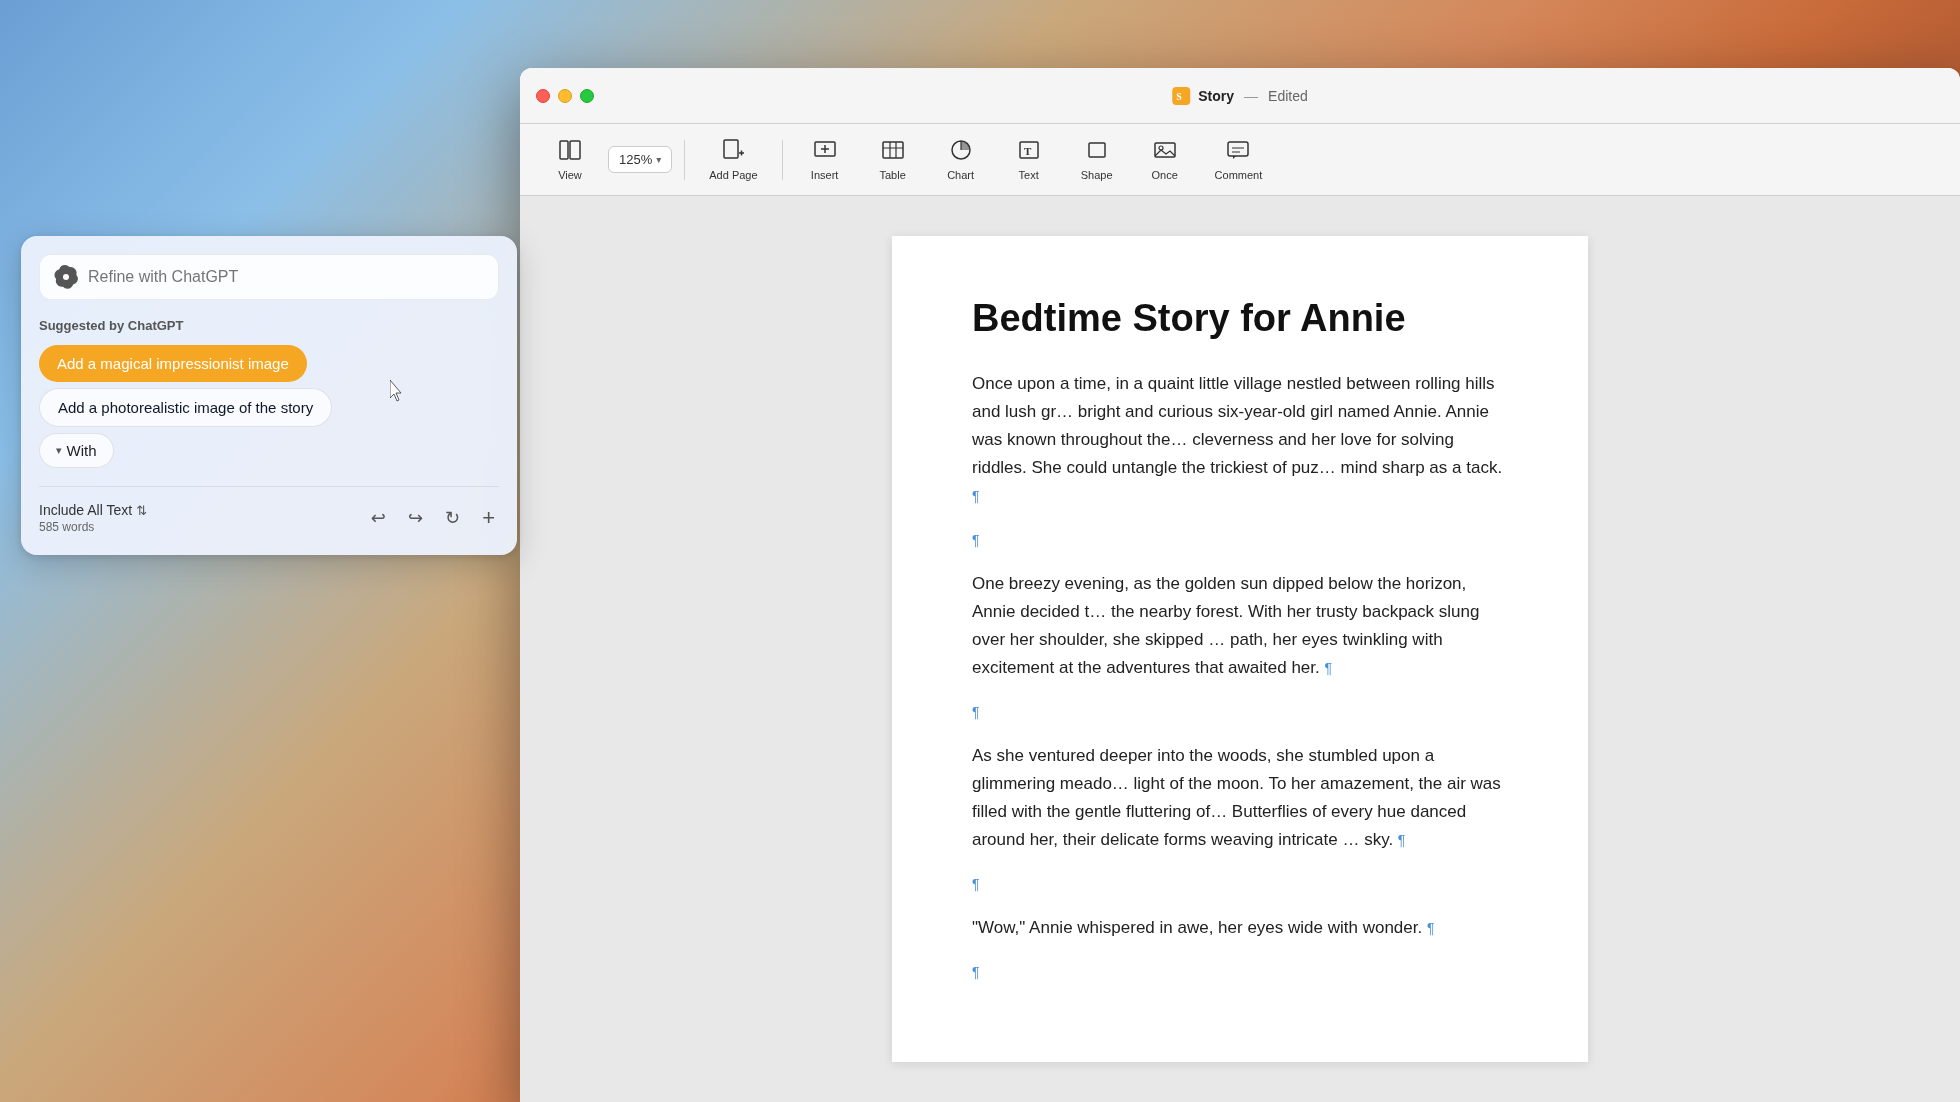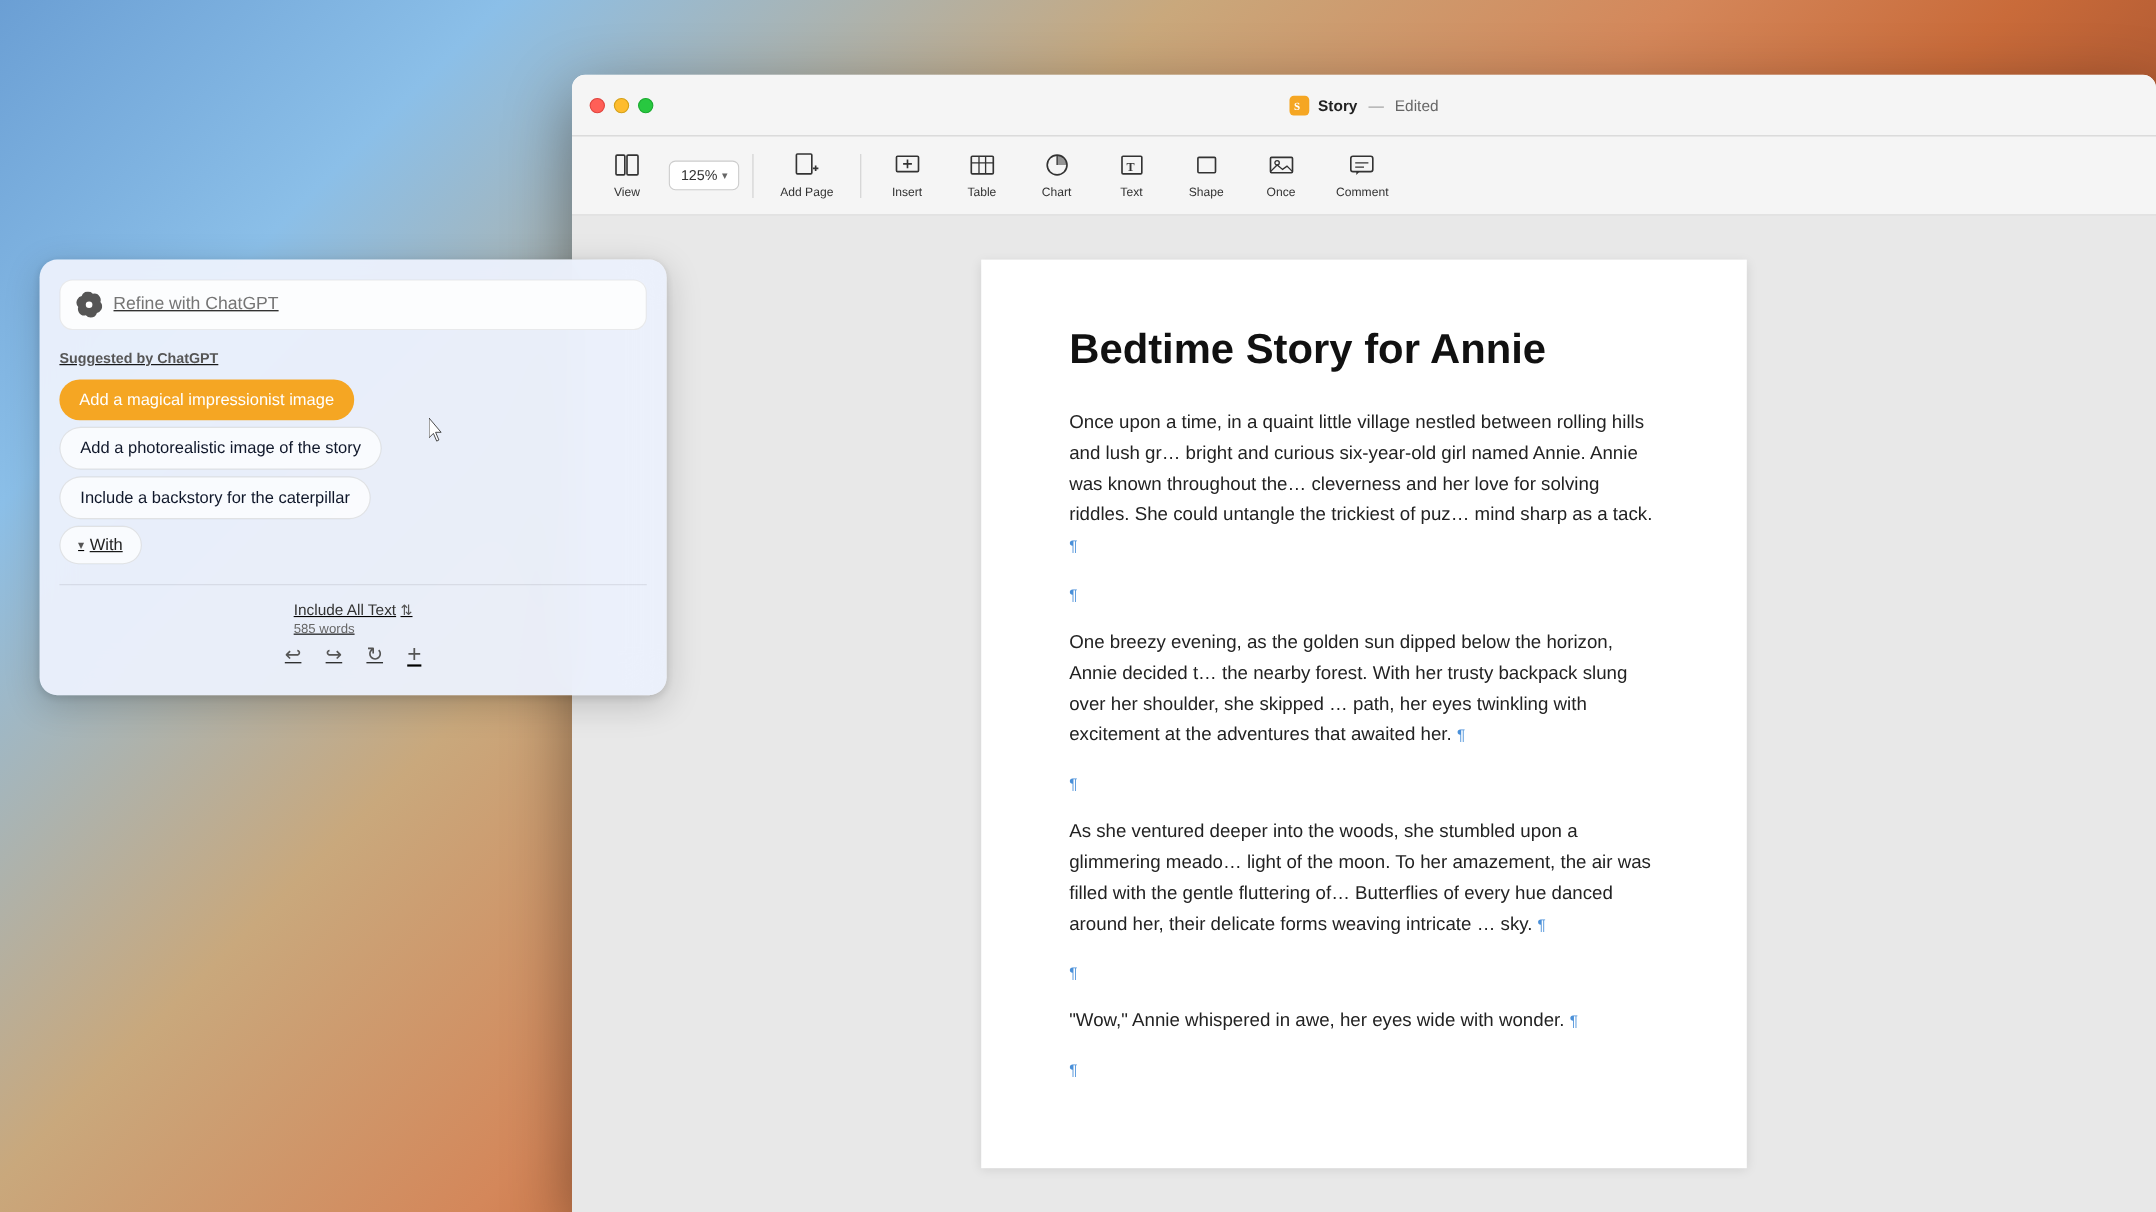--- a/index.html
+++ b/index.html
@@ -209,28 +209,27 @@
 
     .paragraph-mark {
       color: #4a90d9;
       font-size: 14px;
     }
 
     
     .chatgpt-panel {
       position: absolute;
       top: 236px;
-      left: 36px;
-      width: 570px;
+      left: 21px;
+      width: 496px;
       background: rgba(235, 240, 252, 0.96);
       border-radius: 16px;
       box-shadow: 0 8px 32px rgba(0,0,0,0.18), 0 2px 8px rgba(0,0,0,0.12);
       padding: 18px 18px 20px;
       backdrop-filter: blur(20px);
-      text-decoration: underline;
     }
 
     .chatgpt-input-row {
       display: flex;
       align-items: center;
       background: rgba(255,255,255,0.85);
       border-radius: 12px;
       padding: 10px 14px;
       gap: 10px;
       margin-bottom: 18px;
@@ -310,21 +309,20 @@
       color: #555;
     }
 
     .panel-footer {
       display: flex;
       align-items: center;
       justify-content: space-between;
       margin-top: 18px;
       padding-top: 14px;
       border-top: 1px solid rgba(0,0,0,0.08);
-      flex-direction: column;
     }
 
     .include-all {
       display: flex;
       align-items: center;
       gap: 4px;
       font-size: 14px;
       color: #333;
       cursor: pointer;
     }
@@ -547,23 +545,20 @@
   </div>
 
   <div class="suggested-label">Suggested by ChatGPT</div>
 
   <div class="suggestions-row">
     <button class="suggestion-btn suggestion-active">Add a magical impressionist image</button>
   </div>
   <div class="suggestions-row">
     <button class="suggestion-btn suggestion-inactive">Add a photorealistic image of the story</button>
   </div>
-  <div class="suggestions-row">
-    <button class="suggestion-btn suggestion-inactive">Include a backstory for the caterpillar</button>
-  </div>
 
   <button class="more-btn">
     <span class="more-chevron">▾</span>
     <span>With</span>
   </button>
 
   <div class="panel-footer">
     <div style="display:flex;flex-direction:column;gap:2px;">
       <div class="include-all">
         <span>Include All Text</span>

